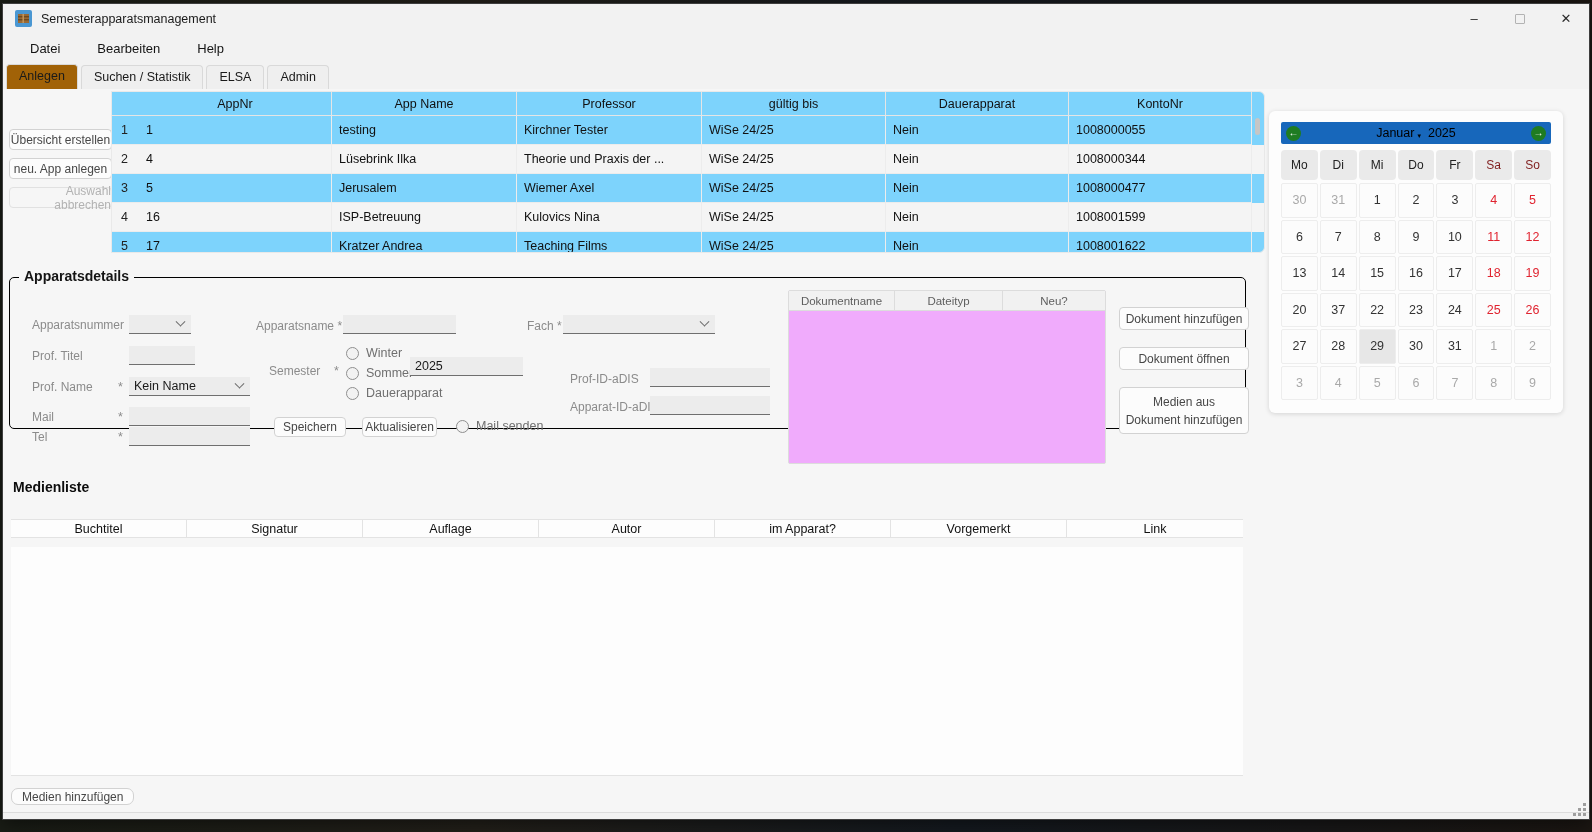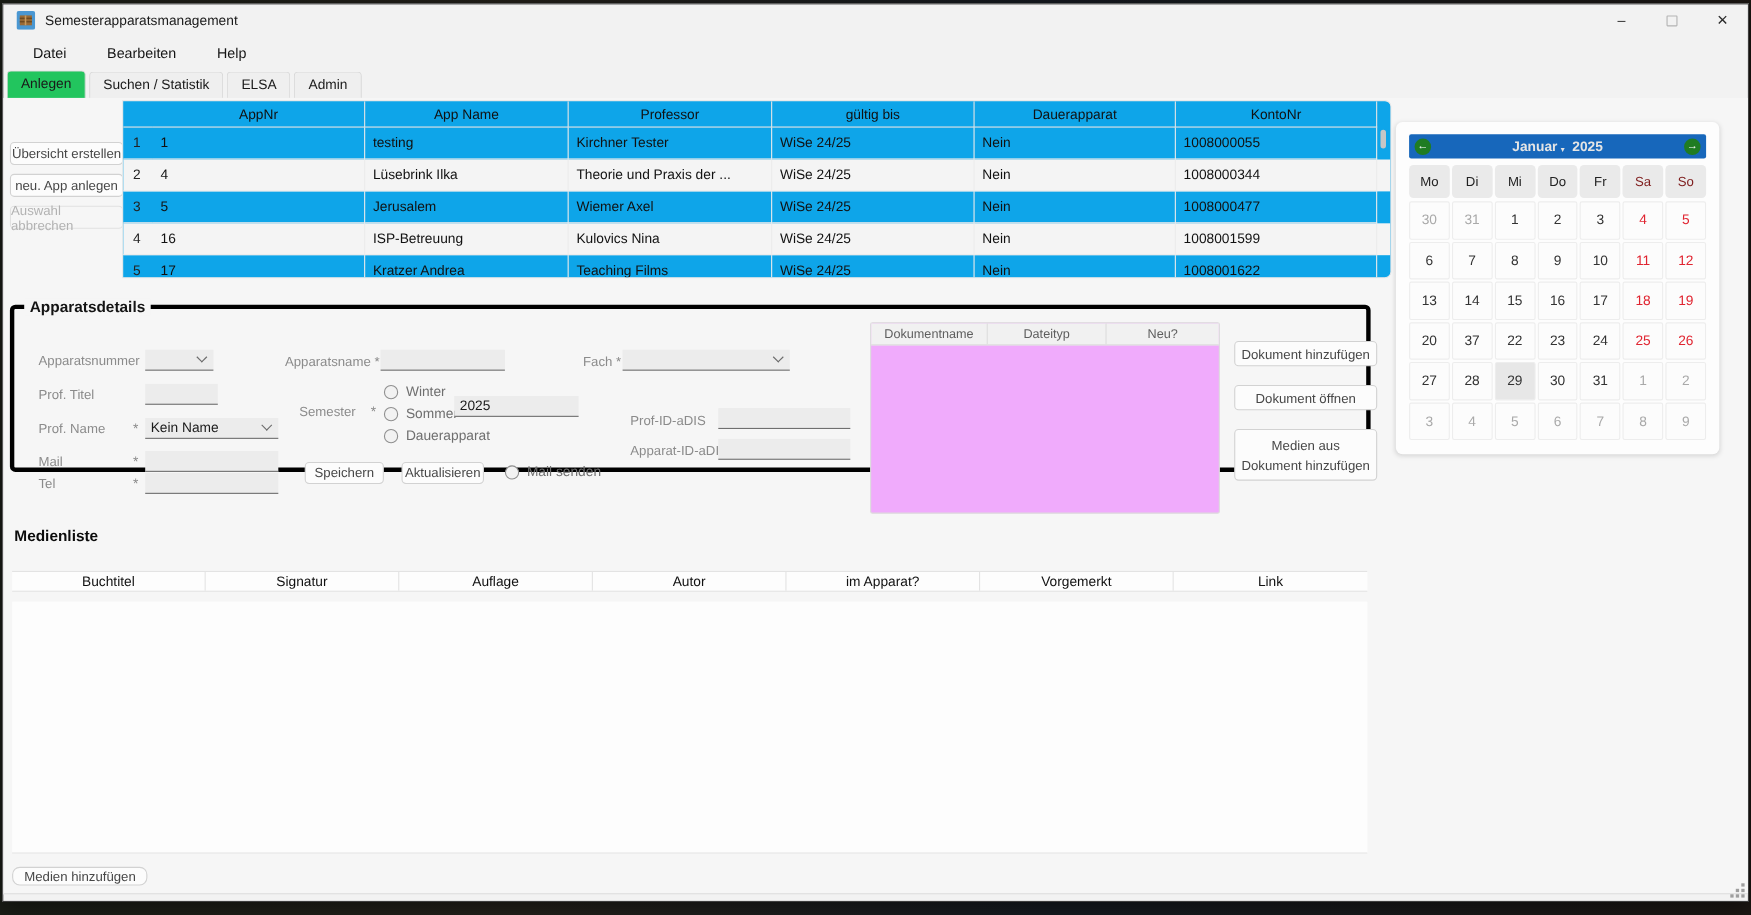--- a/index.html
+++ b/index.html
@@ -18,45 +18,45 @@
   .wc { width:46px; height:29px; display:flex; align-items:center; justify-content:center; font-size:13px; color:#2b2b2b; cursor:default; }
   .maxbox { width:10px; height:10px; border:1.2px solid #b3b3b3; border-radius:1px; display:inline-block; }
 
   
   .menubar { position:absolute; left:0; top:31px; right:0; height:26px; display:flex; align-items:center; padding-left:16px; gap:0; }
   .menu-item { font-size:13px; color:#141414; padding:3px 11px; margin-right:15px; border-radius:3px; }
 
   
   .tabstrip { position:absolute; left:0; top:60px; right:0; height:25px; display:flex; align-items:flex-end; padding-left:3px; }
   .tab { font-size:12.5px; color:#1a1a1a; background:#efefef; border:1px solid #d9d9d9; border-bottom:none; border-radius:4px 4px 0 0; padding:4px 12px 5px 12px; margin-right:3px; }
-  .tab.active { background:#22c55e; padding-bottom:6px;margin-top:44px; }
+  .tab.active { background:#a16207; padding-bottom:6px;margin-top:44px; }
 
   
   .page { position:absolute; left:0; top:85px; right:0; height:724px; background:#f6f6f6; border-bottom:1px solid #dcdcdc; }
 
   
   .btn { display:inline-flex; align-items:center; justify-content:center; background:#fcfcfc; border:1px solid #d2d2d2; border-radius:4px; font-size:12px; color:#474747; cursor:default; }
   .btn.disabled { color:#b2b2b2; border-color:#e1e1e1; background:#f6f6f6; }
-  .sidebtn { position:absolute; left:6px; width:103px; height:21px; }
-
-  
-  .tablecard { position:absolute; left:108px; top:2px; width:1154px; height:162px; background:#0ea5e9; border:1px solid #e9e9e9; border-radius:0 6px 6px 0; overflow:hidden; }
+  .sidebtn { position:absolute; left:6px; width:103px; height:21px;text-align:right; }
+
+  
+  .tablecard { position:absolute; left:108px; top:2px; width:1154px; height:162px; background:#7dd3fc; border:1px solid #e9e9e9; border-radius:0 6px 6px 0; overflow:hidden; }
   .tgrid { display:grid; grid-template-columns:27px 193px 185px 185px 184px 183px 183px; }
   .thead { height:24px; }
   .th { font-size:12.5px; color:#111; display:flex; align-items:center; justify-content:center; border-right:1px solid #e5e5e5; border-bottom:1px solid #e5e5e5; }
   .th.gut { border-right:none; }
   .trow { height:29px; }
   .trow.even { background:#f4f4f4; }
   .td { font-size:12.5px; color:#111; display:flex; align-items:center; padding-left:7px; border-right:1px solid #ececec; border-bottom:1px solid #ececec; overflow:hidden; white-space:nowrap; }
   .td.gut { border-right:none; padding-left:9px; color:#222; }
   .vscroll { position:absolute; right:3px; top:26px; width:6px; height:130px; }
   .vthumb { width:5px; height:17px; background:#c6c6c6; border-radius:3px; }
 
   
-  .groupbox { position:absolute; left:6px; top:188px; width:1237px; height:152px; border:4px solid #000000; border-radius:5px; }
+  .groupbox { position:absolute; left:6px; top:188px; width:1237px; height:152px; border:1px solid #000000; border-radius:5px; }
   .legend { position:absolute; top:-10px; left:9px; background:#f6f6f6; padding:0 5px; font-size:14px; font-weight:bold; color:#141414; }
   .flabel { position:absolute; font-size:12px; color:#8b8b8b; white-space:nowrap; }
   .req { position:absolute; font-size:12.5px; color:#8b8b8b; }
   .tinput { position:absolute; background:#ececec; border:none; border-bottom:1px solid #6f6f6f; height:19px; font-size:12.5px; color:#1a1a1a; font-family:inherit; padding:0 5px; }
   .combo { position:absolute; background:#ececec; border-bottom:1px solid #6f6f6f; height:19px; display:flex; align-items:center; padding:0 5px; }
   .combo .val { flex:1; font-size:12.5px; color:#1a1a1a; white-space:nowrap; overflow:hidden; }
   .chev { width:7px; height:7px; border-right:1.4px solid #6b6b6b; border-bottom:1.4px solid #6b6b6b; transform:rotate(45deg) translate(-2px,-2px); margin-right:2px; }
   .radio { position:absolute; display:flex; align-items:center; gap:7px; }
   .rdot { width:13px; height:13px; border:1px solid #8f8f8f; border-radius:50%; background:#f2f2f2; }
   .rlabel { font-size:12.5px; color:#6f6f6f; }
@@ -75,21 +75,21 @@
   .mlh { font-size:12.5px; color:#111; display:flex; align-items:center; justify-content:center; border-right:1px solid #e3e3e3; }
   .mlh:last-child { border-right:none; }
   .mlbody { position:absolute; left:8px; top:458px; width:1232px; height:229px; background:#fdfdfd; border-bottom:1px solid #e3e3e3; }
   .mladd { position:absolute; left:8px; top:699px; height:17px; padding:0 10px; font-size:12px; border-radius:7px; }
 
   
   .cal { position:absolute; left:1266px; top:22px; width:294px; height:302px; background:#fdfdfd; border-radius:6px; box-shadow:0 1px 5px rgba(0,0,0,.14); padding:11px 12px; }
   .cal-hd { height:22px; background:#1767bb; border-radius:2px; display:flex; align-items:center; justify-content:space-between; padding:0 5px; }
   .nav { width:15px; height:15px; border-radius:50%; background:#1f7c22; display:flex; align-items:center; justify-content:center; }
   .navg { color:#fff; font-size:10px; line-height:1; font-weight:bold; }
-  .cal-title { color:#e5e5e5; font-size:12.5px; font-weight:bold; display:flex; align-items:center; gap:7px;justify-content:center; }
+  .cal-title { color:#000000; font-size:12.5px; font-weight:normal; display:flex; align-items:center; gap:7px;justify-content:center; }
   .caret { font-size:7px; align-self:flex-end; margin-left:-4px; }
   .cal-dh { margin-top:6px; display:grid; grid-template-columns:repeat(7,1fr); gap:2px; }
   .dh { height:30px; background:#eaeaea; border-radius:4px; display:flex; align-items:center; justify-content:center; font-size:12px; color:#222; }
   .dh.wk { color:#7f1d1d; }
   .cal-grid { margin-top:3px; display:grid; grid-template-columns:repeat(7,1fr); gap:2px; }
   .c { height:34.5px; background:#fcfcfc; border:1px solid #ededed; border-radius:2px; display:flex; align-items:center; justify-content:center; font-size:12.5px; color:#333; }
   .c.o { color:#a9a9a9; }
   .c.w { color:#e02430; }
   .c.t { background:#e7e7e7; }
 

